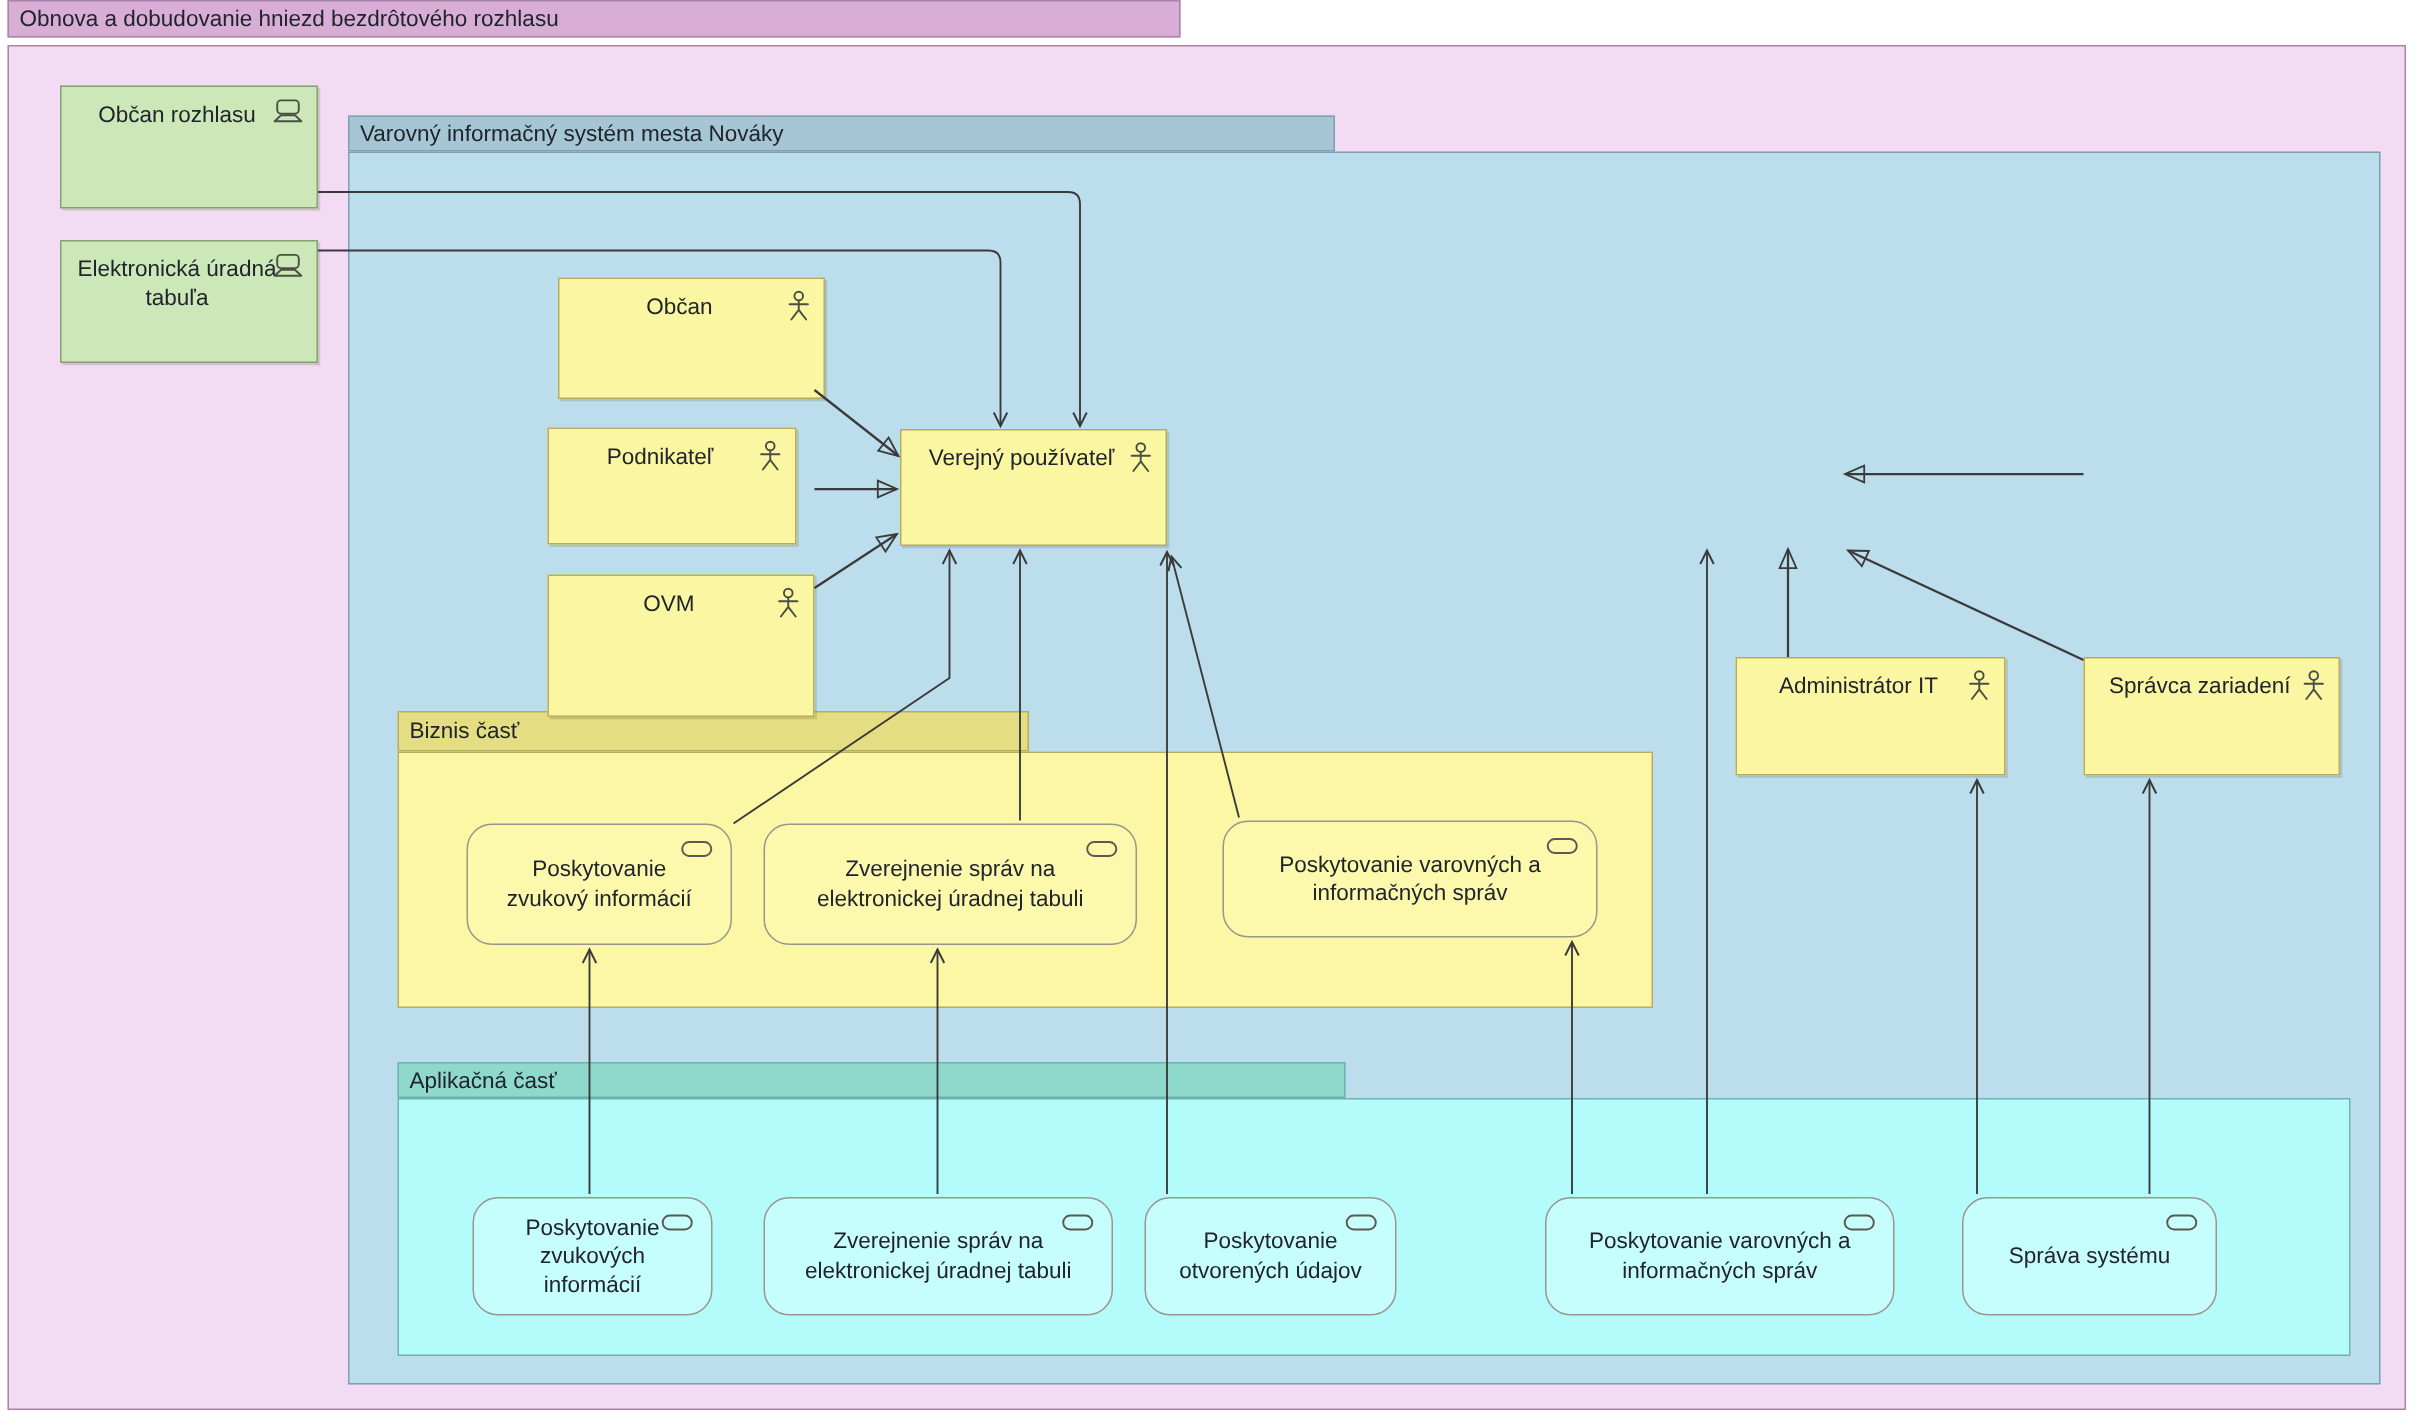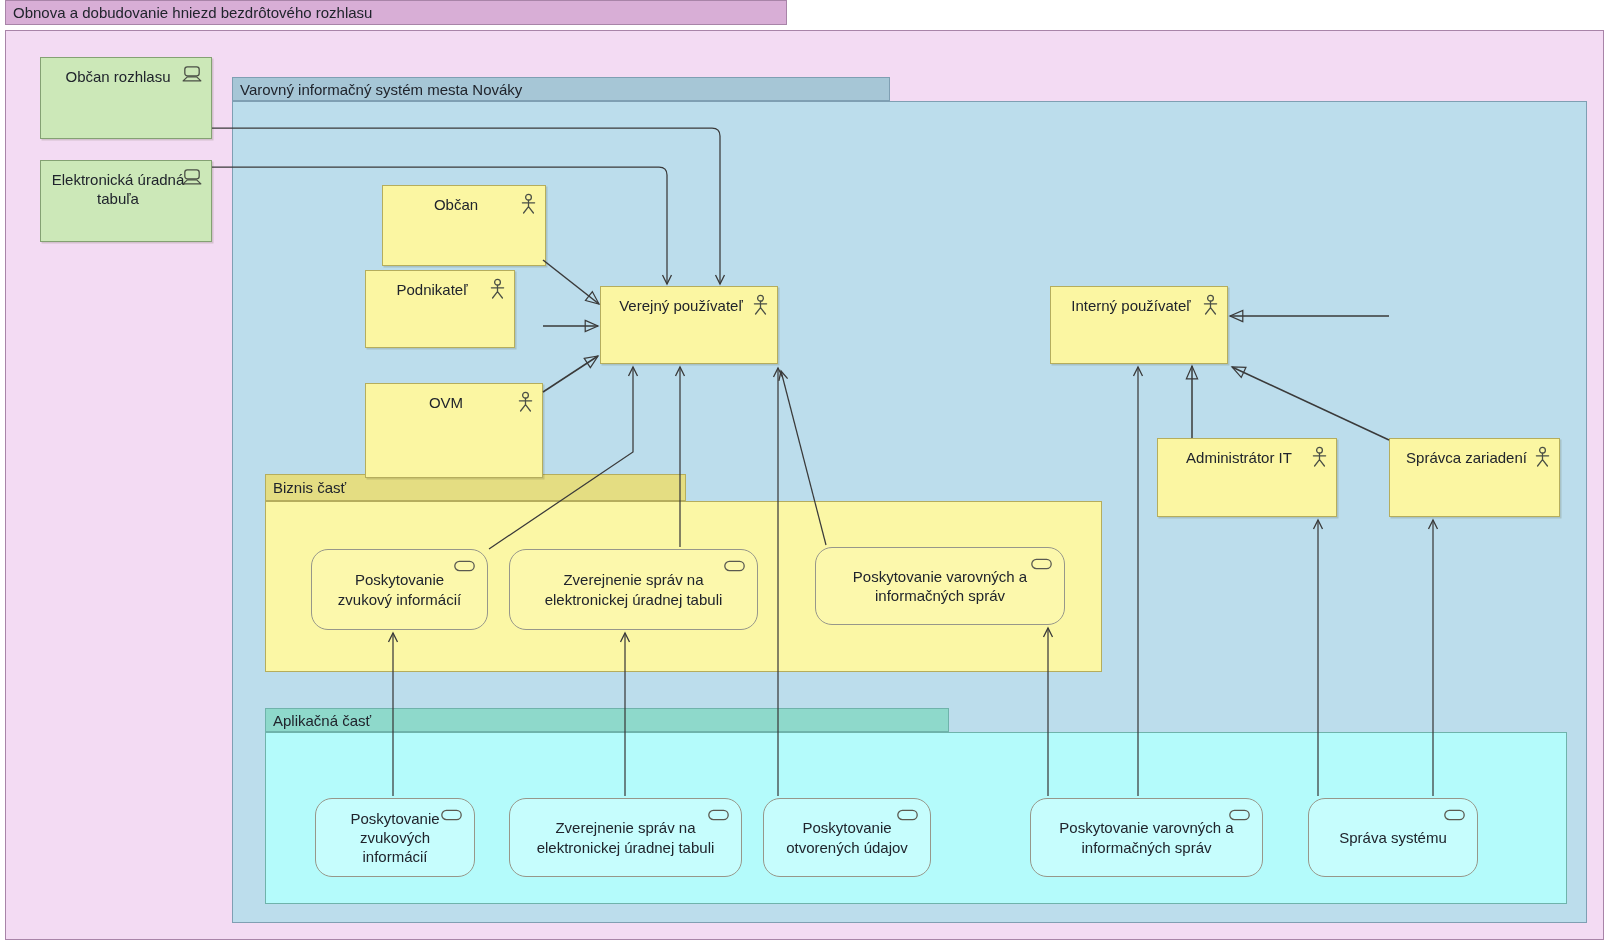--- a/index.html
+++ b/index.html
@@ -53,74 +53,67 @@
   <div class="body-rect sys-body" style="left:232px;top:101px;width:1355px;height:822px;"></div>
   <div class="tab sys-tab" style="left:232px;top:77px;width:658px;height:24px;">
     <span>Varovný informačný systém mesta Nováky</span>
   </div>
 
   <div class="tab biz-tab" style="left:265px;top:474px;width:421px;height:27px;">
     <span>Biznis časť</span>
   </div>
   <div class="body-rect biz-body" style="left:265px;top:501px;width:837px;height:171px;"></div>
 
-  <div class="tab app-tab" style="left:265px;top:708px;width:684px;height:24px;">
+  <div class="tab app-tab" style="left:265px;top:708px;width:632px;height:24px;">
     <span>Aplikačná časť</span>
   </div>
   <div class="body-rect app-body" style="left:265px;top:732px;width:1302px;height:172px;"></div>
 
   <div class="node device" style="left:40px;top:57px;width:172px;height:82px;">
     <svg class="corner-icon" width="22" height="19" viewBox="0 0 26 22">
       <rect class="icon-stroke" x="4.5" y="2" width="17" height="10.5" rx="3"></rect>
       <path class="icon-stroke" d="M2.5 18.5 H23.5 L18.5 13.8 H7.5 Z"></path>
     </svg>
     <span>Občan rozhlasu</span>
   </div>
   <div class="node device" style="left:40px;top:160px;width:172px;height:82px;">
     <svg class="corner-icon" width="22" height="19" viewBox="0 0 26 22">
       <rect class="icon-stroke" x="4.5" y="2" width="17" height="10.5" rx="3"></rect>
       <path class="icon-stroke" d="M2.5 18.5 H23.5 L18.5 13.8 H7.5 Z"></path>
     </svg>
     <span>Elektronická úradná tabuľa</span>
   </div>
 
-  <div class="node actor" style="left:382px;top:185px;width:164px;height:81px;text-align:right;">
+  <div class="node actor" style="left:372px;top:185px;width:178px;height:81px;text-align:right;">
     <svg class="corner-icon" width="17" height="23" viewBox="0 0 20 26">
       <circle class="icon-stroke" cx="10" cy="4.6" r="3.4"></circle>
       <path class="icon-stroke" d="M10 8 V15.5 M2.8 11 H17.2 M10 15.5 L4.2 23 M10 15.5 L15.8 23"></path>
     </svg>
     <span>Občan</span>
   </div>
-  <div class="node actor" style="left:365px;top:270px;width:150px;height:78px;text-align:center;">
+  <div class="node actor" style="left:365px;top:285px;width:166px;height:78px;text-align:center;">
     <svg class="corner-icon" width="17" height="23" viewBox="0 0 20 26">
       <circle class="icon-stroke" cx="10" cy="4.6" r="3.4"></circle>
       <path class="icon-stroke" d="M10 8 V15.5 M2.8 11 H17.2 M10 15.5 L4.2 23 M10 15.5 L15.8 23"></path>
     </svg>
     <span>Podnikateľ</span>
   </div>
   <div class="node actor" style="left:365px;top:383px;width:178px;height:95px;">
     <svg class="corner-icon" width="17" height="23" viewBox="0 0 20 26">
       <circle class="icon-stroke" cx="10" cy="4.6" r="3.4"></circle>
       <path class="icon-stroke" d="M10 8 V15.5 M2.8 11 H17.2 M10 15.5 L4.2 23 M10 15.5 L15.8 23"></path>
     </svg>
     <span>OVM</span>
   </div>
   <div class="node actor" style="left:600px;top:286px;width:178px;height:78px;">
     <svg class="corner-icon" width="17" height="23" viewBox="0 0 20 26">
       <circle class="icon-stroke" cx="10" cy="4.6" r="3.4"></circle>
       <path class="icon-stroke" d="M10 8 V15.5 M2.8 11 H17.2 M10 15.5 L4.2 23 M10 15.5 L15.8 23"></path>
     </svg>
     <span>Verejný používateľ</span>
-  </div>
-  <div class="node actor" style="left:1050px;top:286px;width:178px;height:78px;">
-    <svg class="corner-icon" width="17" height="23" viewBox="0 0 20 26">
-      <circle class="icon-stroke" cx="10" cy="4.6" r="3.4"></circle>
-      <path class="icon-stroke" d="M10 8 V15.5 M2.8 11 H17.2 M10 15.5 L4.2 23 M10 15.5 L15.8 23"></path>
-    </svg>
-    <span>Interný používateľ</span>
   </div>
   <div class="node actor" style="left:1157px;top:438px;width:180px;height:79px;">
     <svg class="corner-icon" width="17" height="23" viewBox="0 0 20 26">
       <circle class="icon-stroke" cx="10" cy="4.6" r="3.4"></circle>
       <path class="icon-stroke" d="M10 8 V15.5 M2.8 11 H17.2 M10 15.5 L4.2 23 M10 15.5 L15.8 23"></path>
     </svg>
     <span>Administrátor IT</span>
   </div>
   <div class="node actor" style="left:1389px;top:438px;width:171px;height:79px;">
     <svg class="corner-icon" width="17" height="23" viewBox="0 0 20 26">

